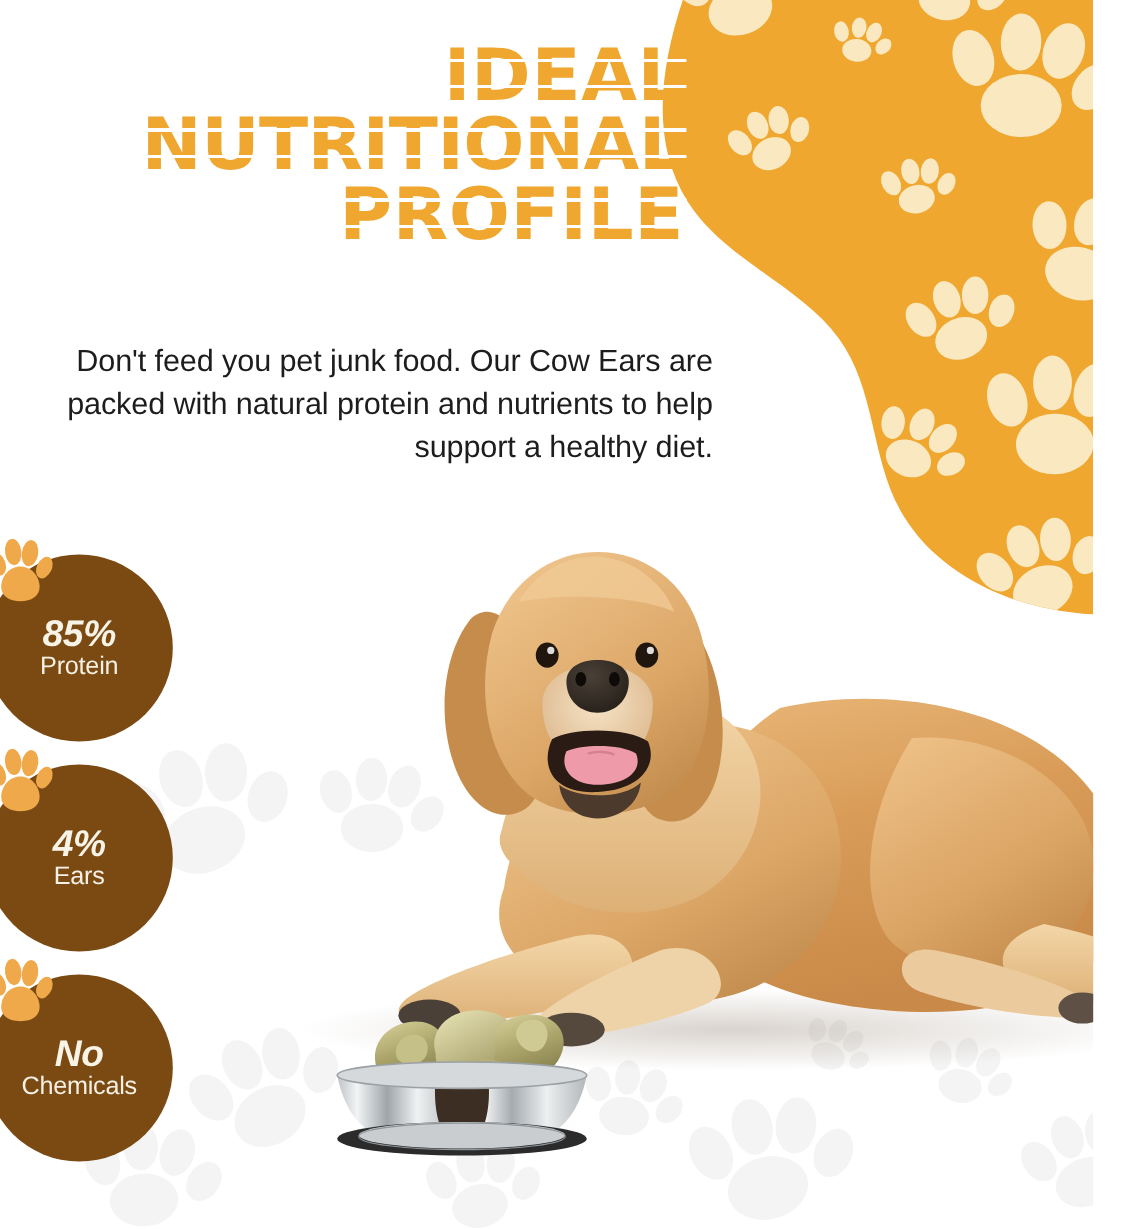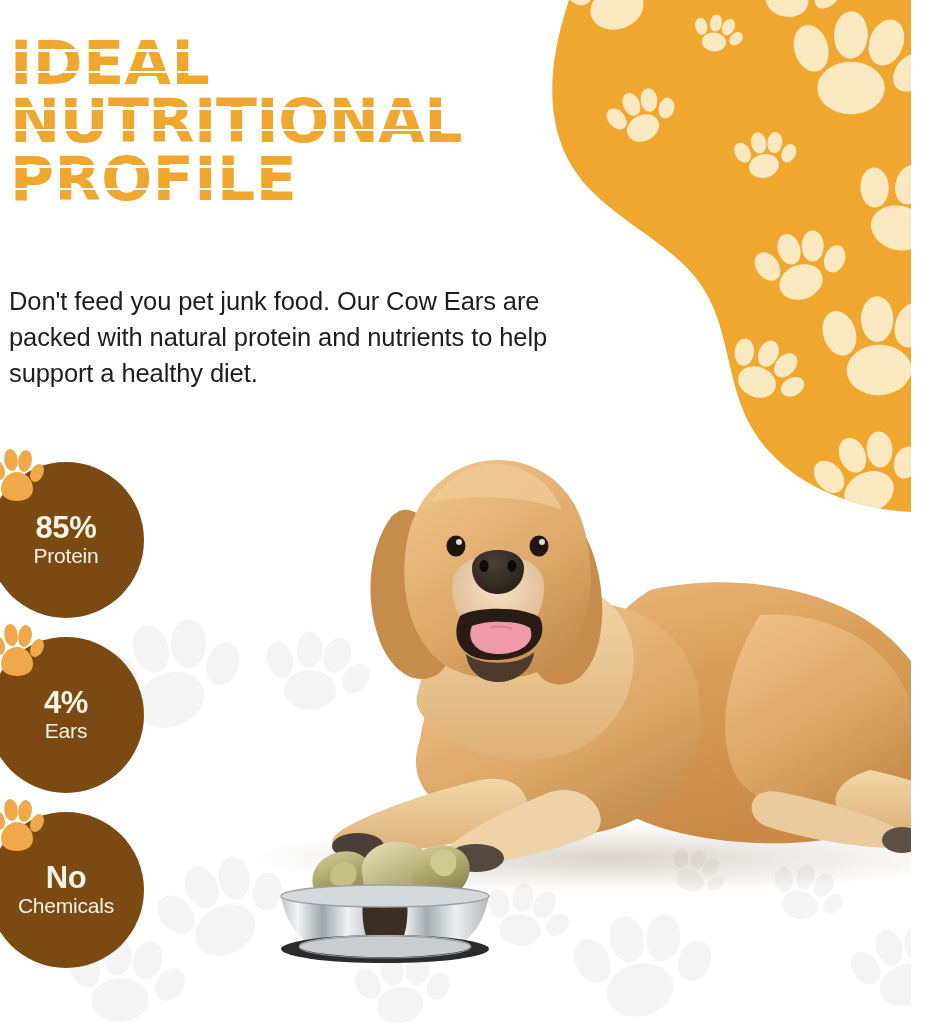--- a/index.html
+++ b/index.html
@@ -7,20 +7,21 @@
     width:952px; height:1024px;
     background:#ffffff;
     font-family:"Liberation Sans", sans-serif;
     overflow:hidden;
   }
   #stage {
     position:relative;
     width:911px; height:1024px;
     background:#ffffff;
     overflow:hidden;
+    text-align:right;
   }
 
   
   .wm-layer { position:absolute; inset:0; z-index:1; pointer-events:none; }
 
   
   .blob-layer { position:absolute; top:0; right:0; width:372px; height:512px; z-index:2; }
 
   
   .headline {
@@ -80,20 +81,21 @@
     background:#7A4A12;
     display:flex; flex-direction:column;
     align-items:center; justify-content:center;
   }
   .badge .value {
     color:#F8F3E7;
     font-weight:700;
     font-size:31px;
     line-height:1.02;
     letter-spacing:-0.3px;
+    font-style:italic;
   }
   .badge .label {
     color:#F6F1E4;
     font-weight:400;
     font-size:21px;
     line-height:1.15;
     margin-top:1px;
     letter-spacing:-0.2px;
   }
   .badge .paw-mark {

